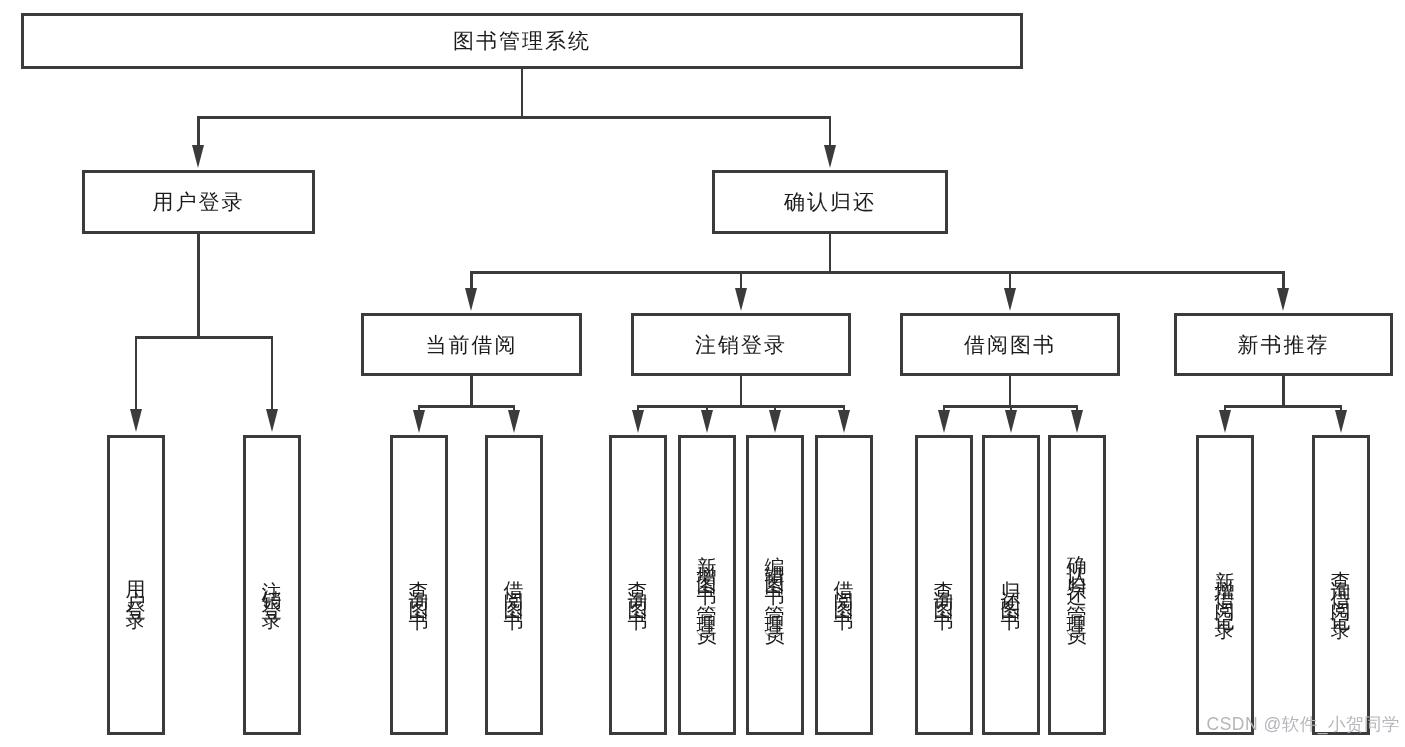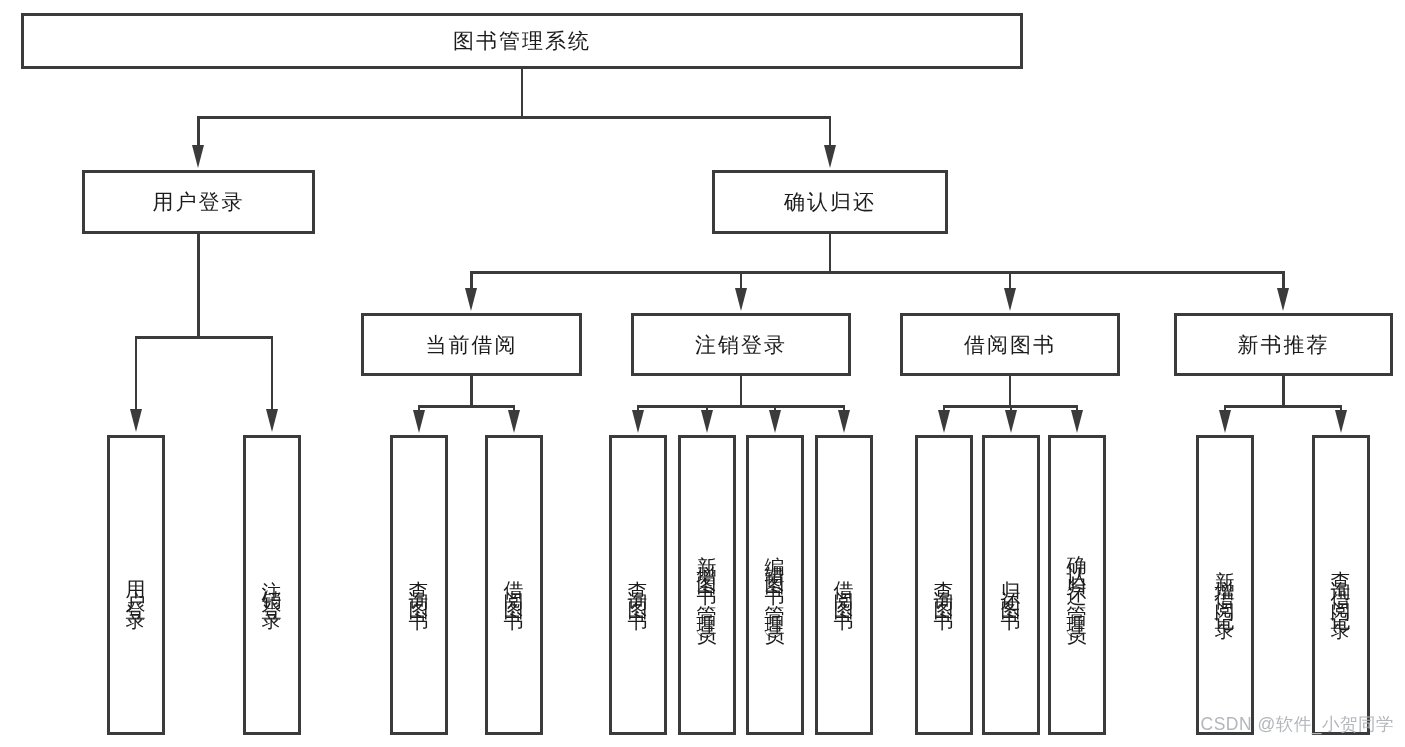--- a/index.html
+++ b/index.html
@@ -30,21 +30,21 @@
   .vline{width:2.5px;}
   .hline{height:2.5px;}
   .ashaft{position:absolute;width:2.5px;background:var(--line);}
   .ahead{
     position:absolute;width:0;height:0;
     border-left:6.5px solid transparent;
     border-right:6.5px solid transparent;
     border-top:23px solid var(--line);
   }
   .watermark{
-    position:absolute;right:11px;top:712px;
+    position:absolute;right:5px;top:712px;
     color:var(--wm);font-size:17.5px;letter-spacing:0.5px;
     white-space:nowrap;
   }
 </style>
 </head>
 <body>
 
 <div id="stage">
 
   <div class="box" style="left:21px;top:13px;width:1002px;height:56px;">图书管理系统</div>

